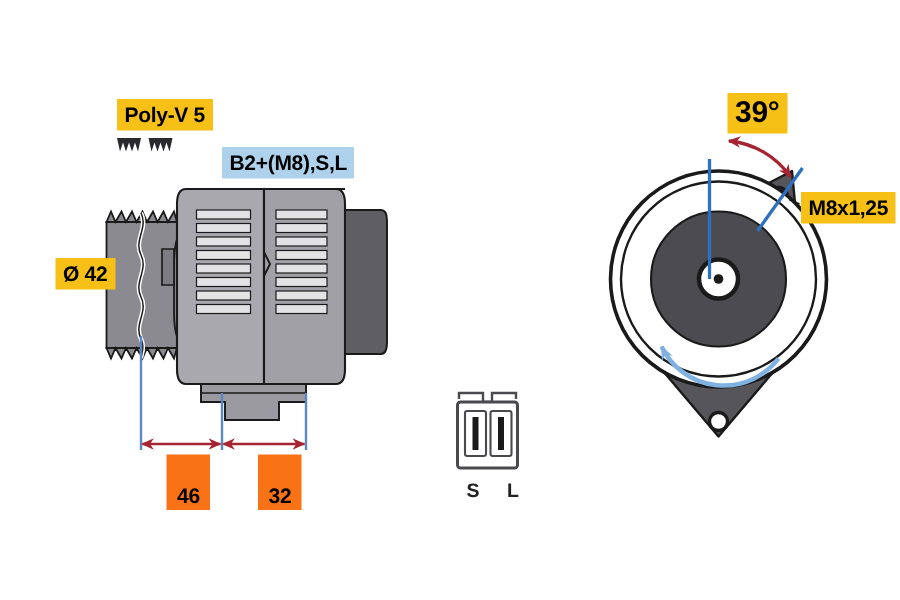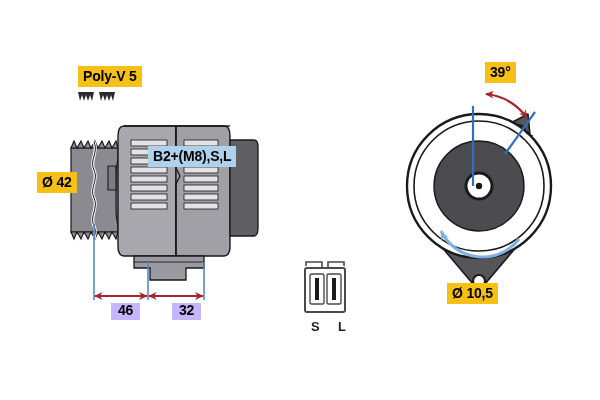--- a/index.html
+++ b/index.html
@@ -38,32 +38,32 @@
     font-family: "Liberation Sans", sans-serif;
     font-weight: bold;
     color: #000000;
     line-height: 1;
     white-space: nowrap;
     padding: 3px 5px 4px 5px;
     box-sizing: border-box;
     letter-spacing: -0.2px;
   }
   .chip-yellow { background: #F6C016; }
-  .chip-blue   { background: #AFD2EC; margin-top: 48px; }
+  .chip-blue   { background: #AFD2EC; }
   .chip-dim {
-    background: #c4b5fd;
-    padding: 0 7px 3px 7px;
+    background: #f97316;
+    padding: 20px 7px 3px 7px;
     font-size: 14px;
   }
   .lbl-polyv   { left: 78px;  top: 66px;  font-size: 14px; }
   .lbl-b2      { left: 148px; top: 98px;  font-size: 14px; }
   .lbl-d58     { left: 37px;  top: 172px; font-size: 14px; }
   .lbl-dim46   { left: 111px; top: 303px; }
   .lbl-dim65   { left: 172px; top: 303px; }
-  .lbl-ang39   { left: 485px; top: 62px;  font-size: 14px; }
+  .lbl-ang39   { left: 485px; top: 62px;  font-size: 20px; }
   .lbl-m8      { left: 534px; top: 128px; font-size: 14px; }
   .lbl-d105    { left: 447px; top: 283px; font-size: 14px; }
   .term-letter {
     position: absolute;
     font-family: "Liberation Sans", sans-serif;
     font-weight: bold;
     font-size: 13px;
     color: #222222;
   }
   .term-s { left: 311px; top: 319px; }
@@ -218,20 +218,20 @@
   <div class="chip chip-blue lbl-b2">B2+(M8),S,L</div>
 
   <div class="chip chip-yellow lbl-d58">Ø 42</div>
 
   <div class="chip chip-dim lbl-dim46">46</div>
 
   <div class="chip chip-dim lbl-dim65">32</div>
 
   <div class="chip chip-yellow lbl-ang39">39°</div>
 
-
-  <div class="chip chip-yellow lbl-d105">Ø 10,5</div>
+  <div class="chip chip-yellow lbl-m8">M8x1,25</div>
+
 
   <div class="term-letter term-s">S</div>
 
   <div class="term-letter term-l">L</div>
 
 </div>
 
 </body></html>

